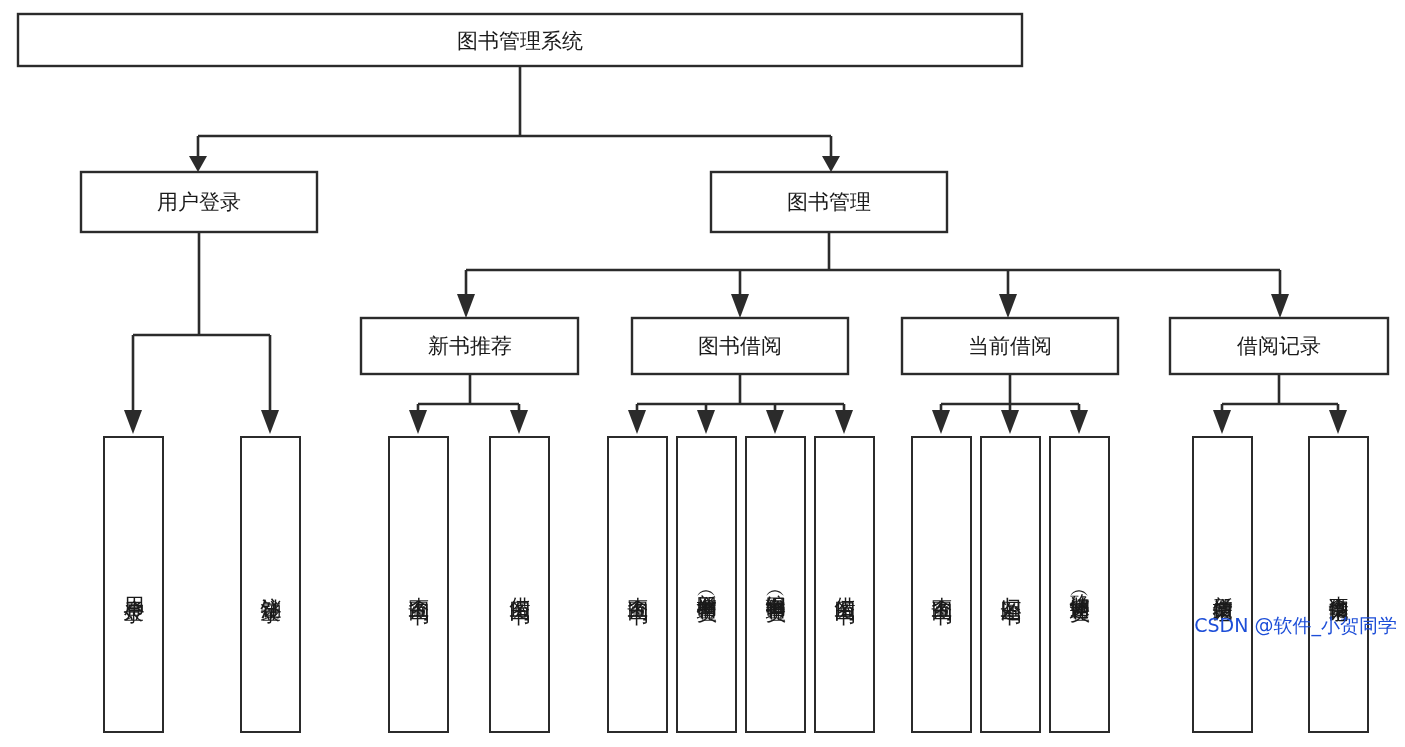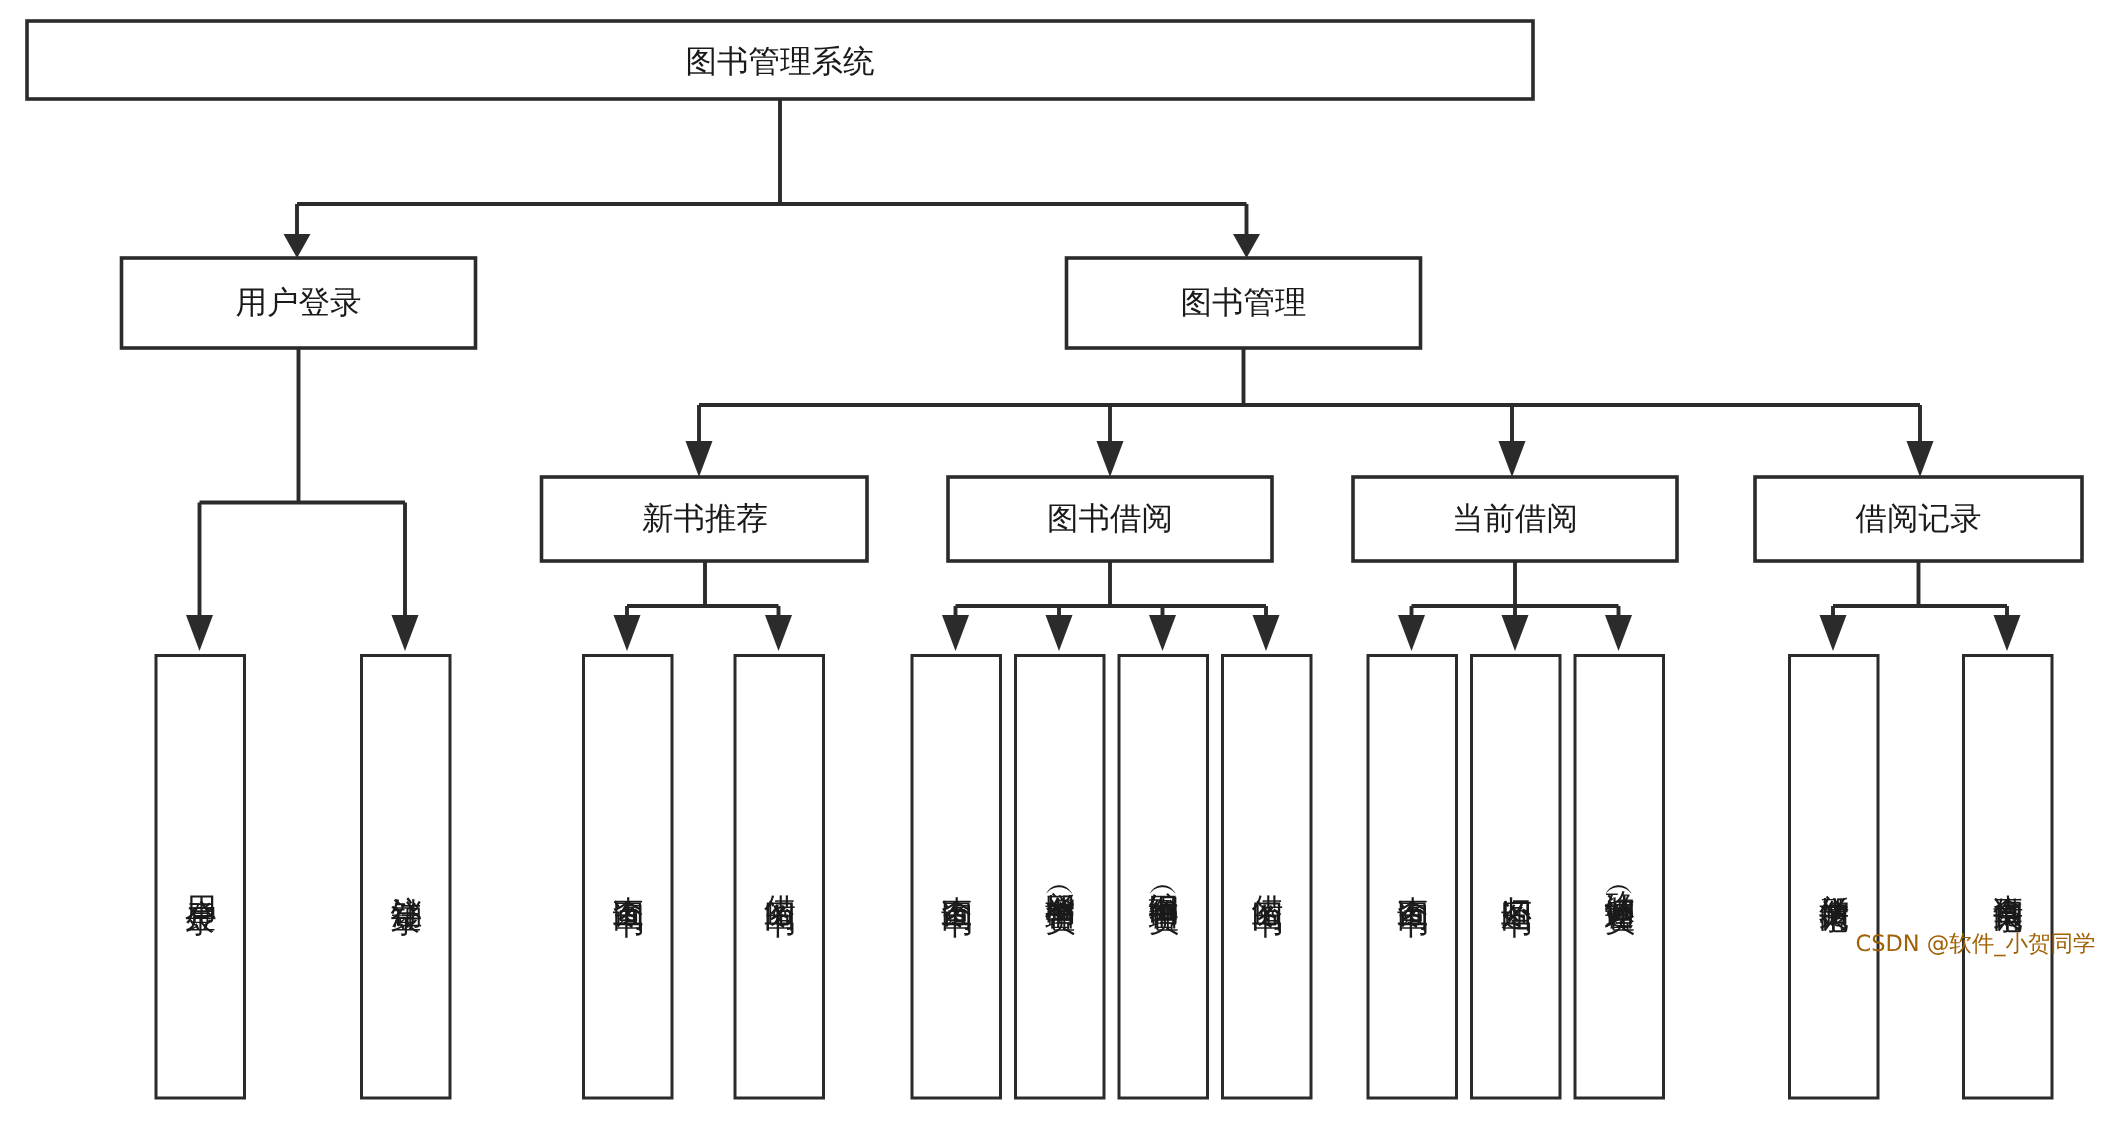--- a/index.html
+++ b/index.html
@@ -74,22 +74,22 @@
   }
   .leaf-text.tall {
     font-size: 20px;
     letter-spacing: 1.5px;
   }
   .watermark {
     position: absolute;
     right: 8px;
     bottom: 4px;
     font-family: "DejaVu Sans", "Liberation Sans", sans-serif;
-    font-size: 15px;
-    color: #a16207;
+    font-size: 19px;
+    color: #1d4ed8;
     white-space: nowrap;
     user-select: none;
   }
 </style>
 </head>
 <body>
 
 <div id="diagram-root">
 
   <svg class="chart-svg" viewBox="0 0 1405 747" xmlns="http://www.w3.org/2000/svg">

